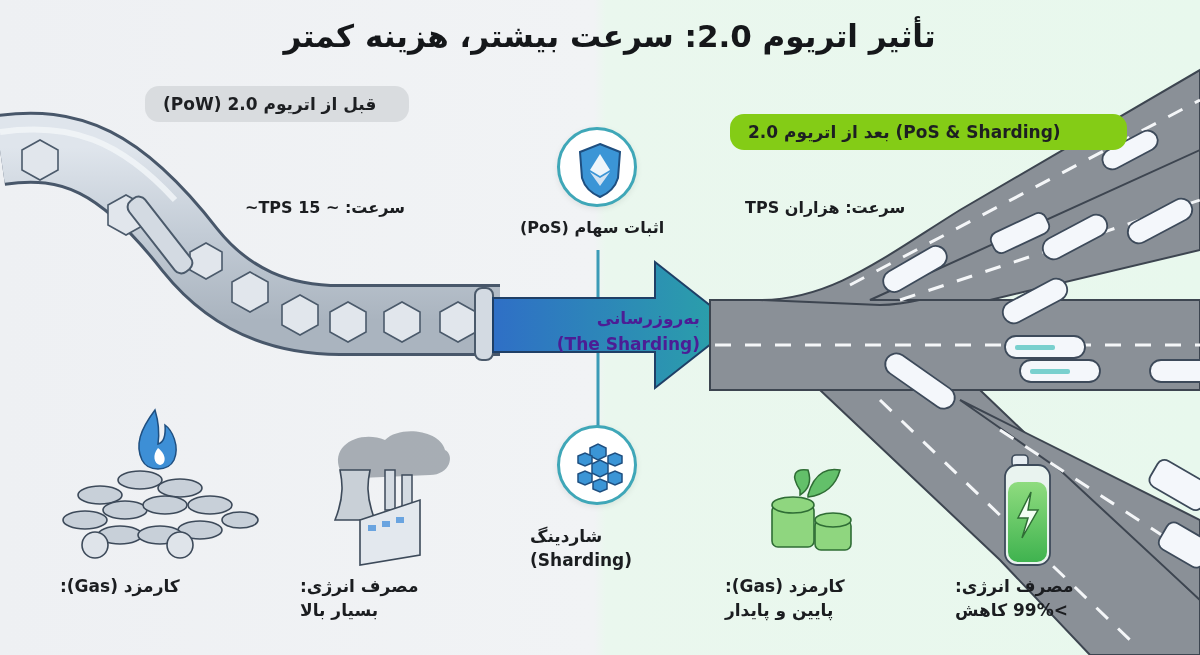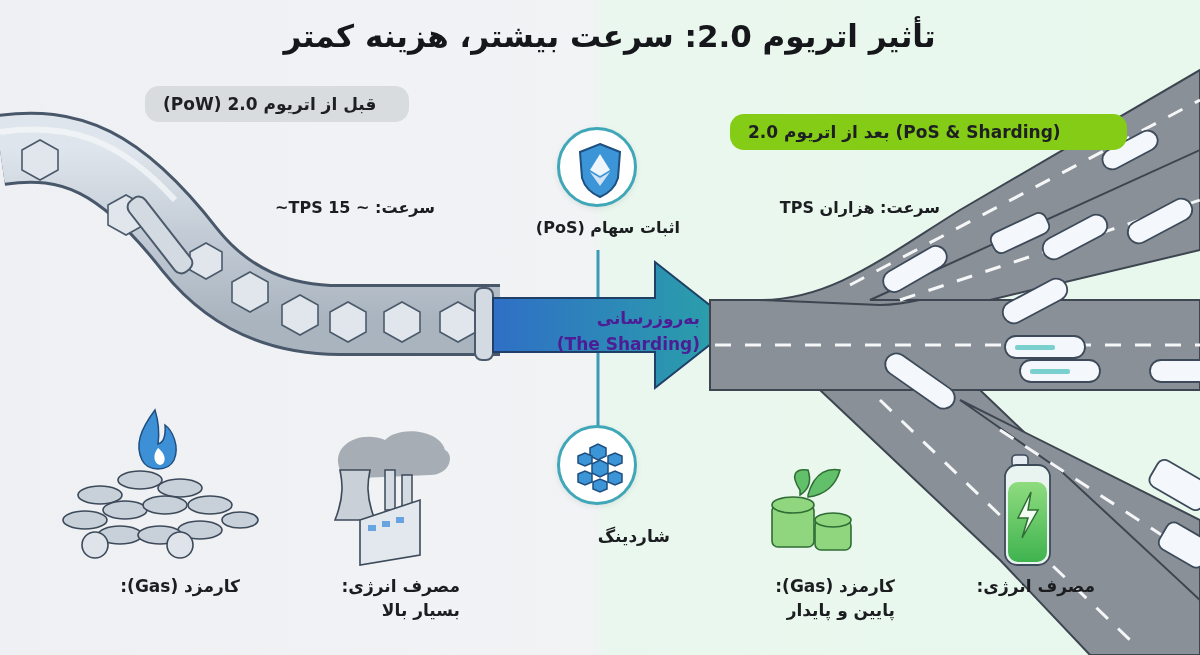--- a/index.html
+++ b/index.html
@@ -15,21 +15,21 @@
     position: absolute; top: 18px; left: 0; width: 1200px; text-align: center;
     font-size: 31px; font-weight: bold; direction: rtl; color: #15171a; padding-left: 19px;
   }
   .pill {
     position: absolute; border-radius: 14px; font-size: 17px; font-weight: bold;
     padding: 8px 18px; direction: rtl; white-space: nowrap; text-align: left;
   }
   .pill-before { left: 145px; top: 86px; width: 264px; background: #d9dcdf; }
   .pill-after { left: 730px; top: 86px; width: 397px; background: #84cc16; margin-top: 28px; }
   .label {
-    position: absolute; font-weight: bold; direction: rtl; text-align: right;
+    position: absolute; font-weight: bold; direction: rtl; text-align: left;
     white-space: nowrap; color: #1b1d20;
   }
   .speed { font-size: 16px; }
   .caption { font-size: 17px; line-height: 24px; }
   .arrow-text {
     position: absolute; left: 500px; top: 305px; width: 200px; text-align: right;
     color: #4c1d95; font-weight: bold; font-size: 17px; line-height: 26px;
   }
   .arrow-text .fa { direction: rtl; display: block; }
   .badge {
@@ -204,28 +204,30 @@
       <path d="M48 28 l7-3 7 3 v7 l-7 3 -7-3z"></path>
       <path d="M32 36 l8-4 8 4 v9 l-8 4 -8-4z"></path>
       <path d="M18 46 l7-3 7 3 v8 l-7 3 -7-3z"></path>
       <path d="M48 46 l7-3 7 3 v8 l-7 3 -7-3z"></path>
       <path d="M33 54 l7-3 7 3 v7 l-7 3 -7-3z"></path>
     </g>
   </svg>
 </div>
 <div class="label caption" style="left:530px; top:524px; width:140px;">
   <div>شاردینگ</div>
+  <div>(Sharding)</div>
 </div>
 
 <div class="label caption" style="left:60px; top:574px; width:180px;">
   <div>کارمزد (Gas):</div>
 </div>
 <div class="label caption" style="left:300px; top:574px; width:160px;">
   <div>مصرف انرژی:</div>
   <div>بسیار بالا</div>
 </div>
 <div class="label caption" style="left:725px; top:574px; width:170px;">
   <div>کارمزد (Gas):</div>
   <div>پایین و پایدار</div>
 </div>
 <div class="label caption" style="left:955px; top:574px; width:140px;">
   <div>مصرف انرژی:</div>
+  <div>&gt;99% کاهش</div>
 </div>
 
 </body></html>

